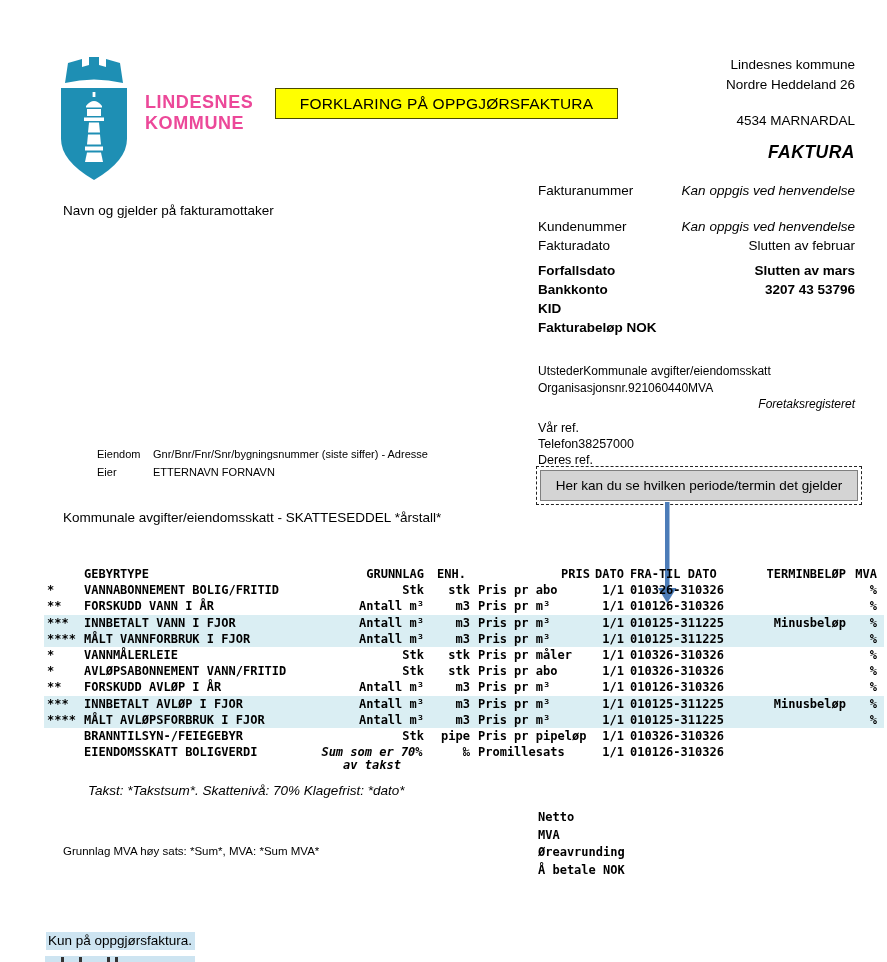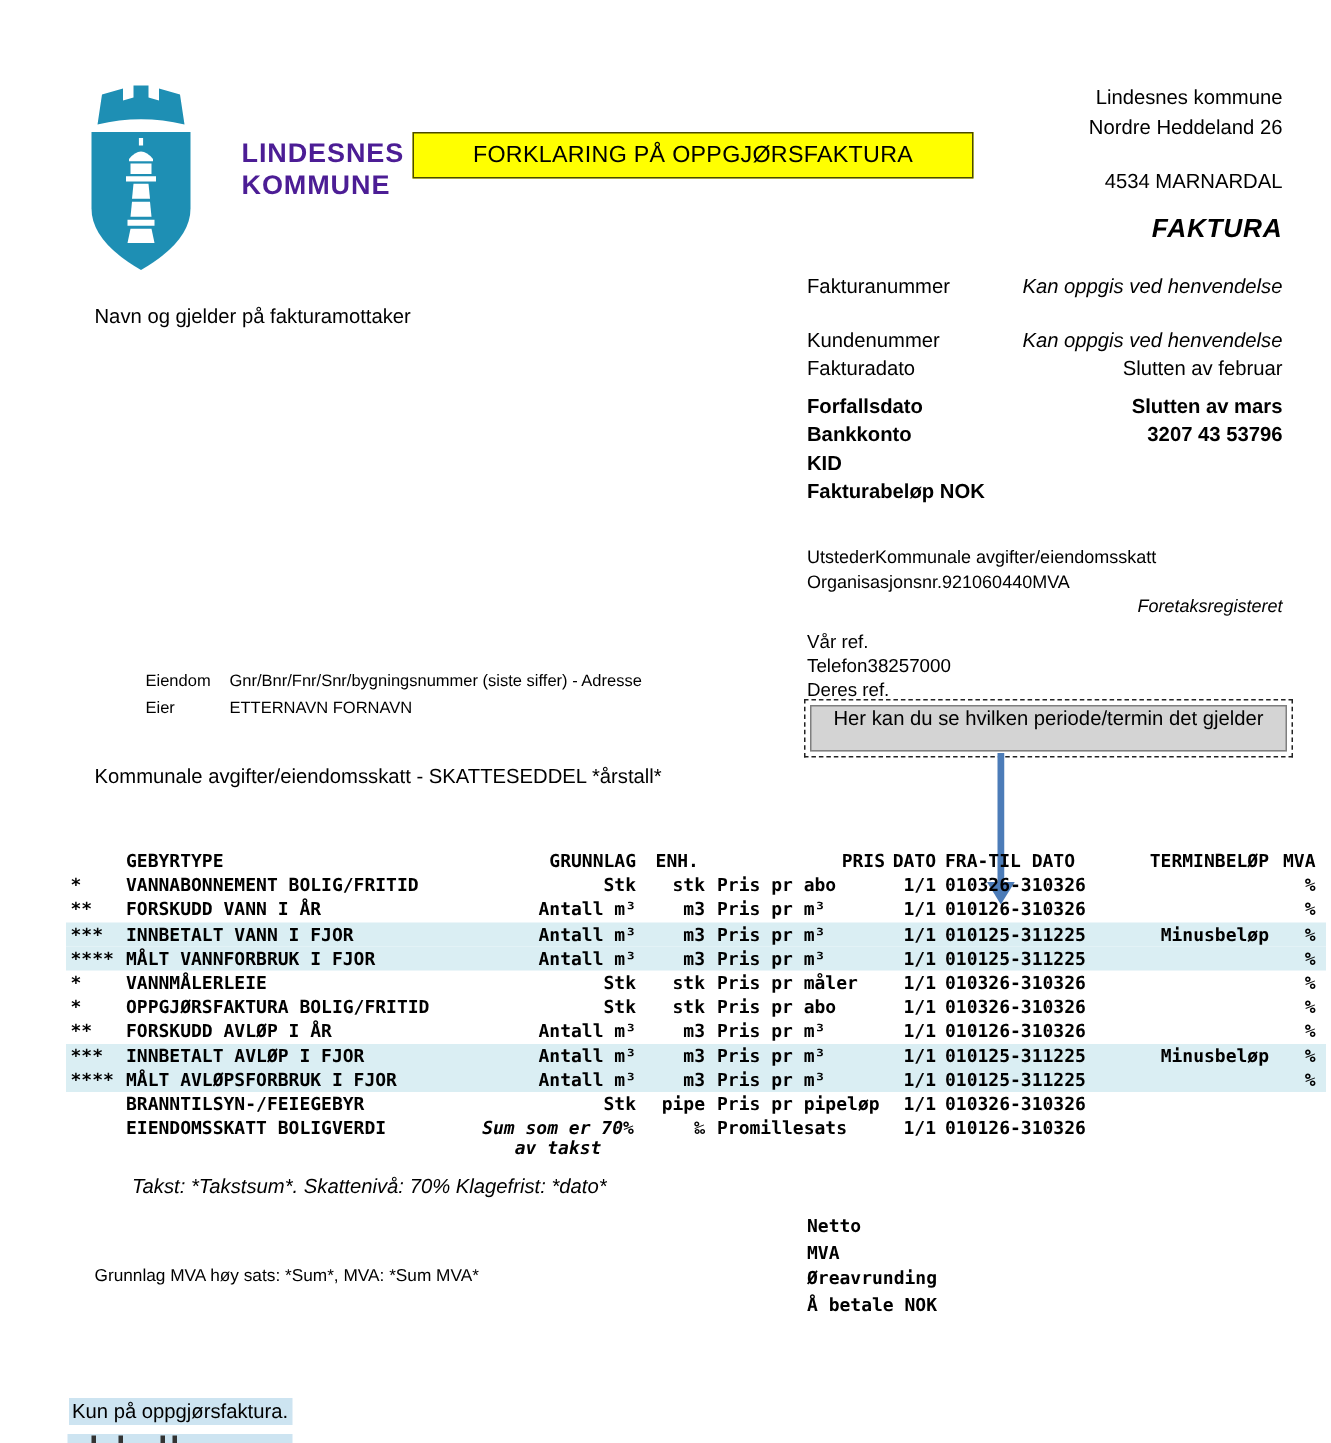--- a/index.html
+++ b/index.html
@@ -2,23 +2,23 @@
 <html><head>
 <meta charset="utf-8">
 <style>
   * { margin:0; padding:0; box-sizing:border-box; }
   html,body { background:#ffffff; }
   body { width:887px; height:962px; font-family:"Liberation Sans", sans-serif; color:#000; }
   .page { position:relative; width:887px; height:962px; background:#fff; overflow:hidden; }
 
   
   .logo-svg { position:absolute; left:55px; top:55px; width:78px; height:126px; }
-  .logo-text { position:absolute; left:161px; top:92px; font-size:18px; font-weight:bold;
-               color:#4c1d95; letter-spacing:0.6px; line-height:21px; }
-  .banner { position:absolute; left:275px; top:88px; width:374px; height:31px; background:#FFFF00;
+  .logo-text { position:absolute; left:145px; top:92px; font-size:18px; font-weight:bold;
+               color:#ec4899; letter-spacing:0.6px; line-height:21px; }
+  .banner { position:absolute; left:275px; top:88px; width:343px; height:31px; background:#FFFF00;
             border:1px solid #4a4a00; display:flex; align-items:center; justify-content:center;
             font-size:15.5px; letter-spacing:0.2px; }
 
   .sender { position:absolute; left:538px; top:55px; width:317px; text-align:right;
             font-size:13.5px; line-height:20px; }
   .sender .gap { height:16px; }
   .doc-title { position:absolute; left:538px; top:142px; width:317px; text-align:right;
                font-size:17.5px; font-weight:bold; font-style:italic; letter-spacing:0.5px; }
 
   .recipient-note { position:absolute; left:63px; top:203px; font-size:13.5px; }
@@ -33,21 +33,21 @@
   
   .iss-row { position:absolute; left:538px; width:317px; display:flex; 
              font-size:12px; }
   .iss-row.med { font-size:12.5px; }
   .iss-right { position:absolute; left:538px; width:317px; text-align:right; font-size:12px; font-style:italic; }
 
   
   .callout { position:absolute; left:536px; top:466px; width:326px; height:39px;
              border:1px dashed #222; padding:3px; }
   .callout-inner { width:100%; height:100%; background:#d4d4d4; border:1px solid #7f7f7f;
-                   display:flex; align-items:flex-start; justify-content:center; font-size:13.5px; }
+                   display:flex; align-items:center; justify-content:center; font-size:13.5px; }
   .arrow-svg { position:absolute; left:654px; top:502px; width:26px; height:102px; }
 
   
   .prop-row { position:absolute; left:63px; display:flex; font-size:11px;margin-left:34px; }
   .prop-row .plabel { width:56px; }
   .section-title { position:absolute; left:63px; top:510px; font-size:13.5px; }
 
   
   .charges { position:absolute; left:44px; top:566px; width:840px;
              font-family:"DejaVu Sans Mono", monospace; font-size:12px; font-weight:bold; }
@@ -250,21 +250,21 @@
           <div class="cell c-gru">Stk</div>
           <div class="cell c-enh">stk</div>
           <div class="cell c-pris">Pris pr måler</div>
           <div class="cell c-andel">1/1</div>
           <div class="cell c-fra">010326-310326</div>
           <div class="cell c-term"></div>
           <div class="cell c-mva">%</div>
         </div>
         <div class="t-row">
           <div class="cell c-marker">*</div>
-          <div class="cell c-geb">OPPGJØRSFAKTURA BOLIG/FRITID</div>
+          <div class="cell c-geb">AVLØPSABONNEMENT VANN/FRITID</div>
           <div class="cell c-gru">Stk</div>
           <div class="cell c-enh">stk</div>
           <div class="cell c-pris">Pris pr abo</div>
           <div class="cell c-andel">1/1</div>
           <div class="cell c-fra">010326-310326</div>
           <div class="cell c-term"></div>
           <div class="cell c-mva">%</div>
         </div>
         <div class="t-row">
           <div class="cell c-marker">**</div>

